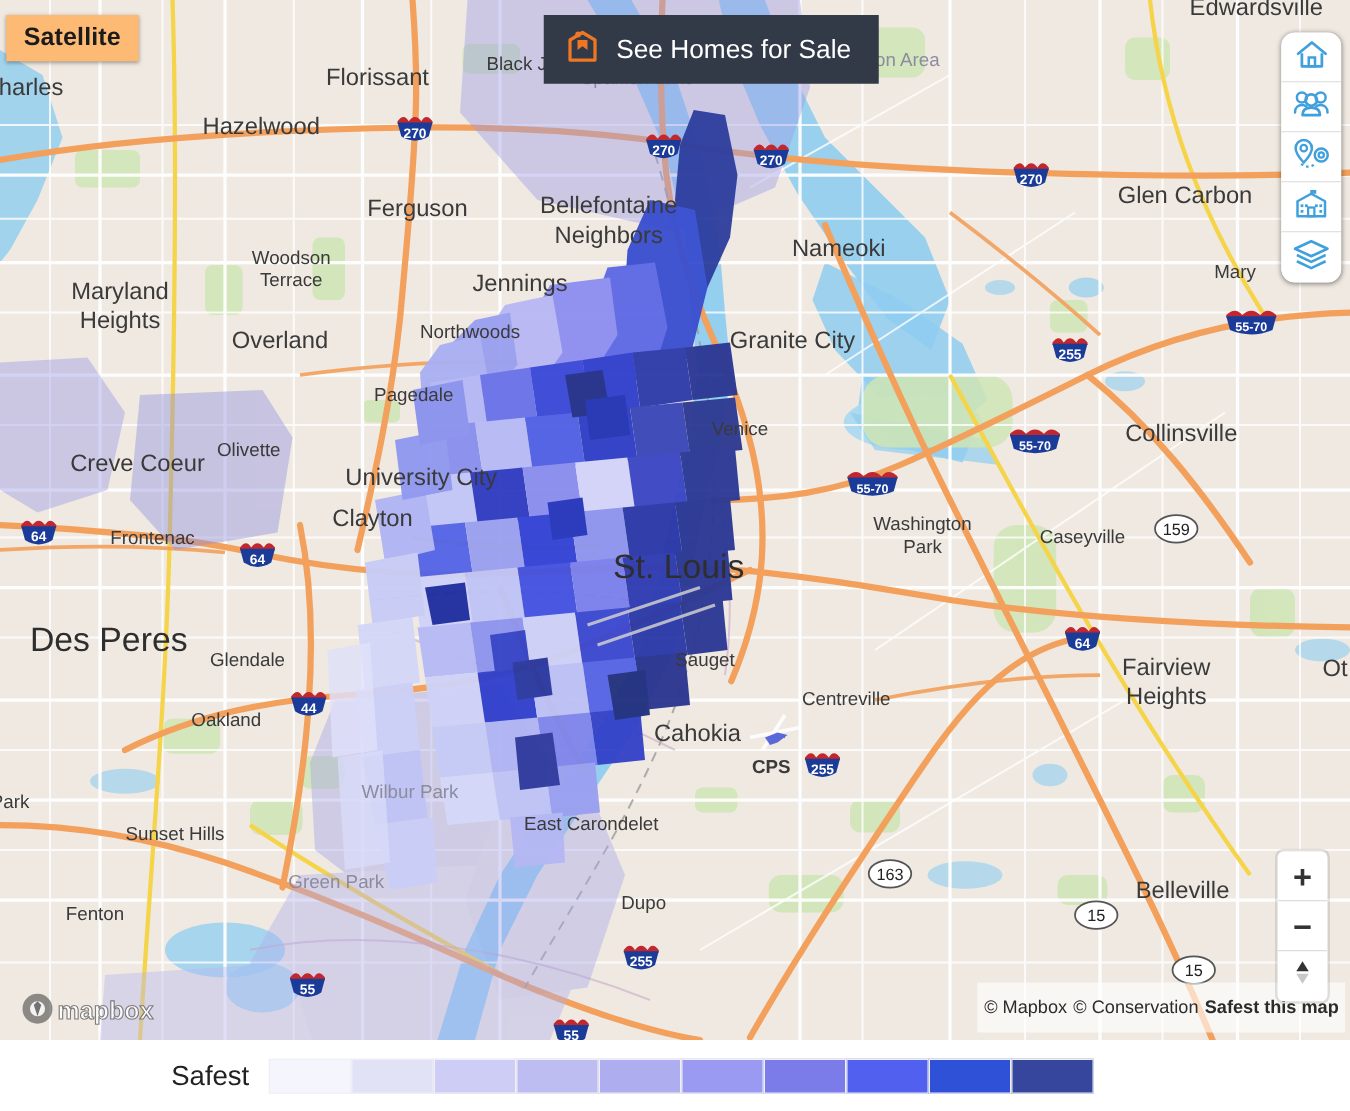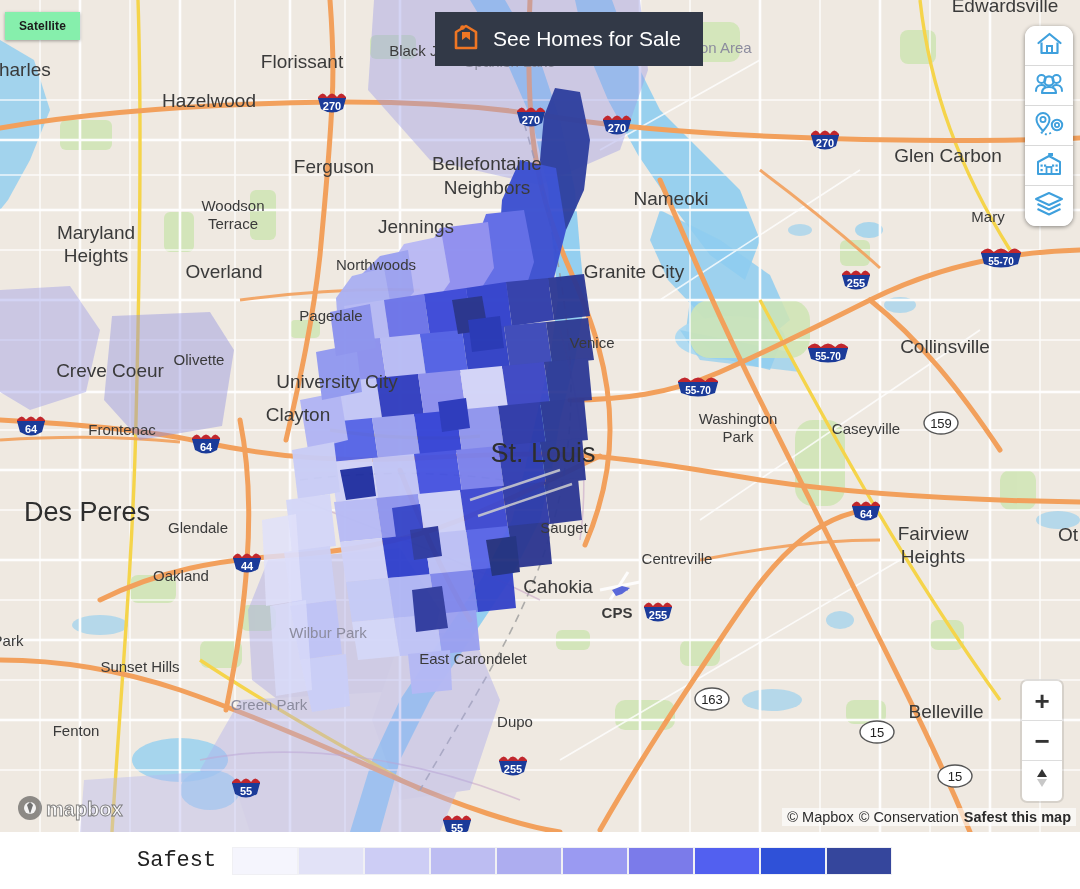--- a/index.html
+++ b/index.html
@@ -16,23 +16,23 @@
     position: absolute; left: 0; top: 0;
     width: 1080px; height: 832px;
     background: #efe9e1;
     overflow: hidden;
   }
   #map-svg { position: absolute; left: 0; top: 0; }
 
   
   #satellite-btn {
     position: absolute; left: 5px; top: 12px;
-    background: #86efac;
+    background: #fdba74;
     padding: 7px 14px;
-    font-size: 12px; font-weight: bold; color: #1b1b1b;
+    font-size: 20px; font-weight: bold; color: #1b1b1b;
     box-shadow: 0 1px 3px rgba(0,0,0,.35);
     cursor: pointer;
     z-index: 40;
     letter-spacing: .1px;
   }
 
   
   #see-homes-btn {
     position: absolute; left: 435px; top: 12px;
     display: flex; align-items: center; gap: 14px;
@@ -81,41 +81,40 @@
     cursor: pointer;
     font-size: 22px; color: #333;
   }
   .zoom-btn:last-child { border-bottom: none; }
 
   
   #attribution {
     position: absolute; right: 4px; bottom: 6px;
     font-size: 14.5px; color: #2b2b2b;
     background: rgba(255,255,255,.62);
-    padding: 1px 5px;
+    padding: 12px 5px;
     white-space: nowrap;
     z-index: 35;
     display: flex; align-items: center; gap: 5px;
   }
   #attribution .improve { font-weight: bold; }
 
   
   #mapbox-logo {
     position: absolute; left: 16px; bottom: 6px;
     z-index: 35; cursor: pointer;
   }
 
   
   #legend {
     position: absolute; left: 0; top: 832px;
     width: 1080px; height: 57px;
     background: #ffffff;
     display: flex; align-items: center;
     z-index: 50;
-    font-family: Liberation Mono, monospace;
   }
   #legend .legend-label {
     font-size: 22px; color: #222;
     white-space: nowrap;
   }
   #legend-safest { margin-left: 137px; }
   #legend-ramp {
     display: flex; margin-left: 16px; margin-right: 16px;
   }
   #legend-ramp .swatch {

